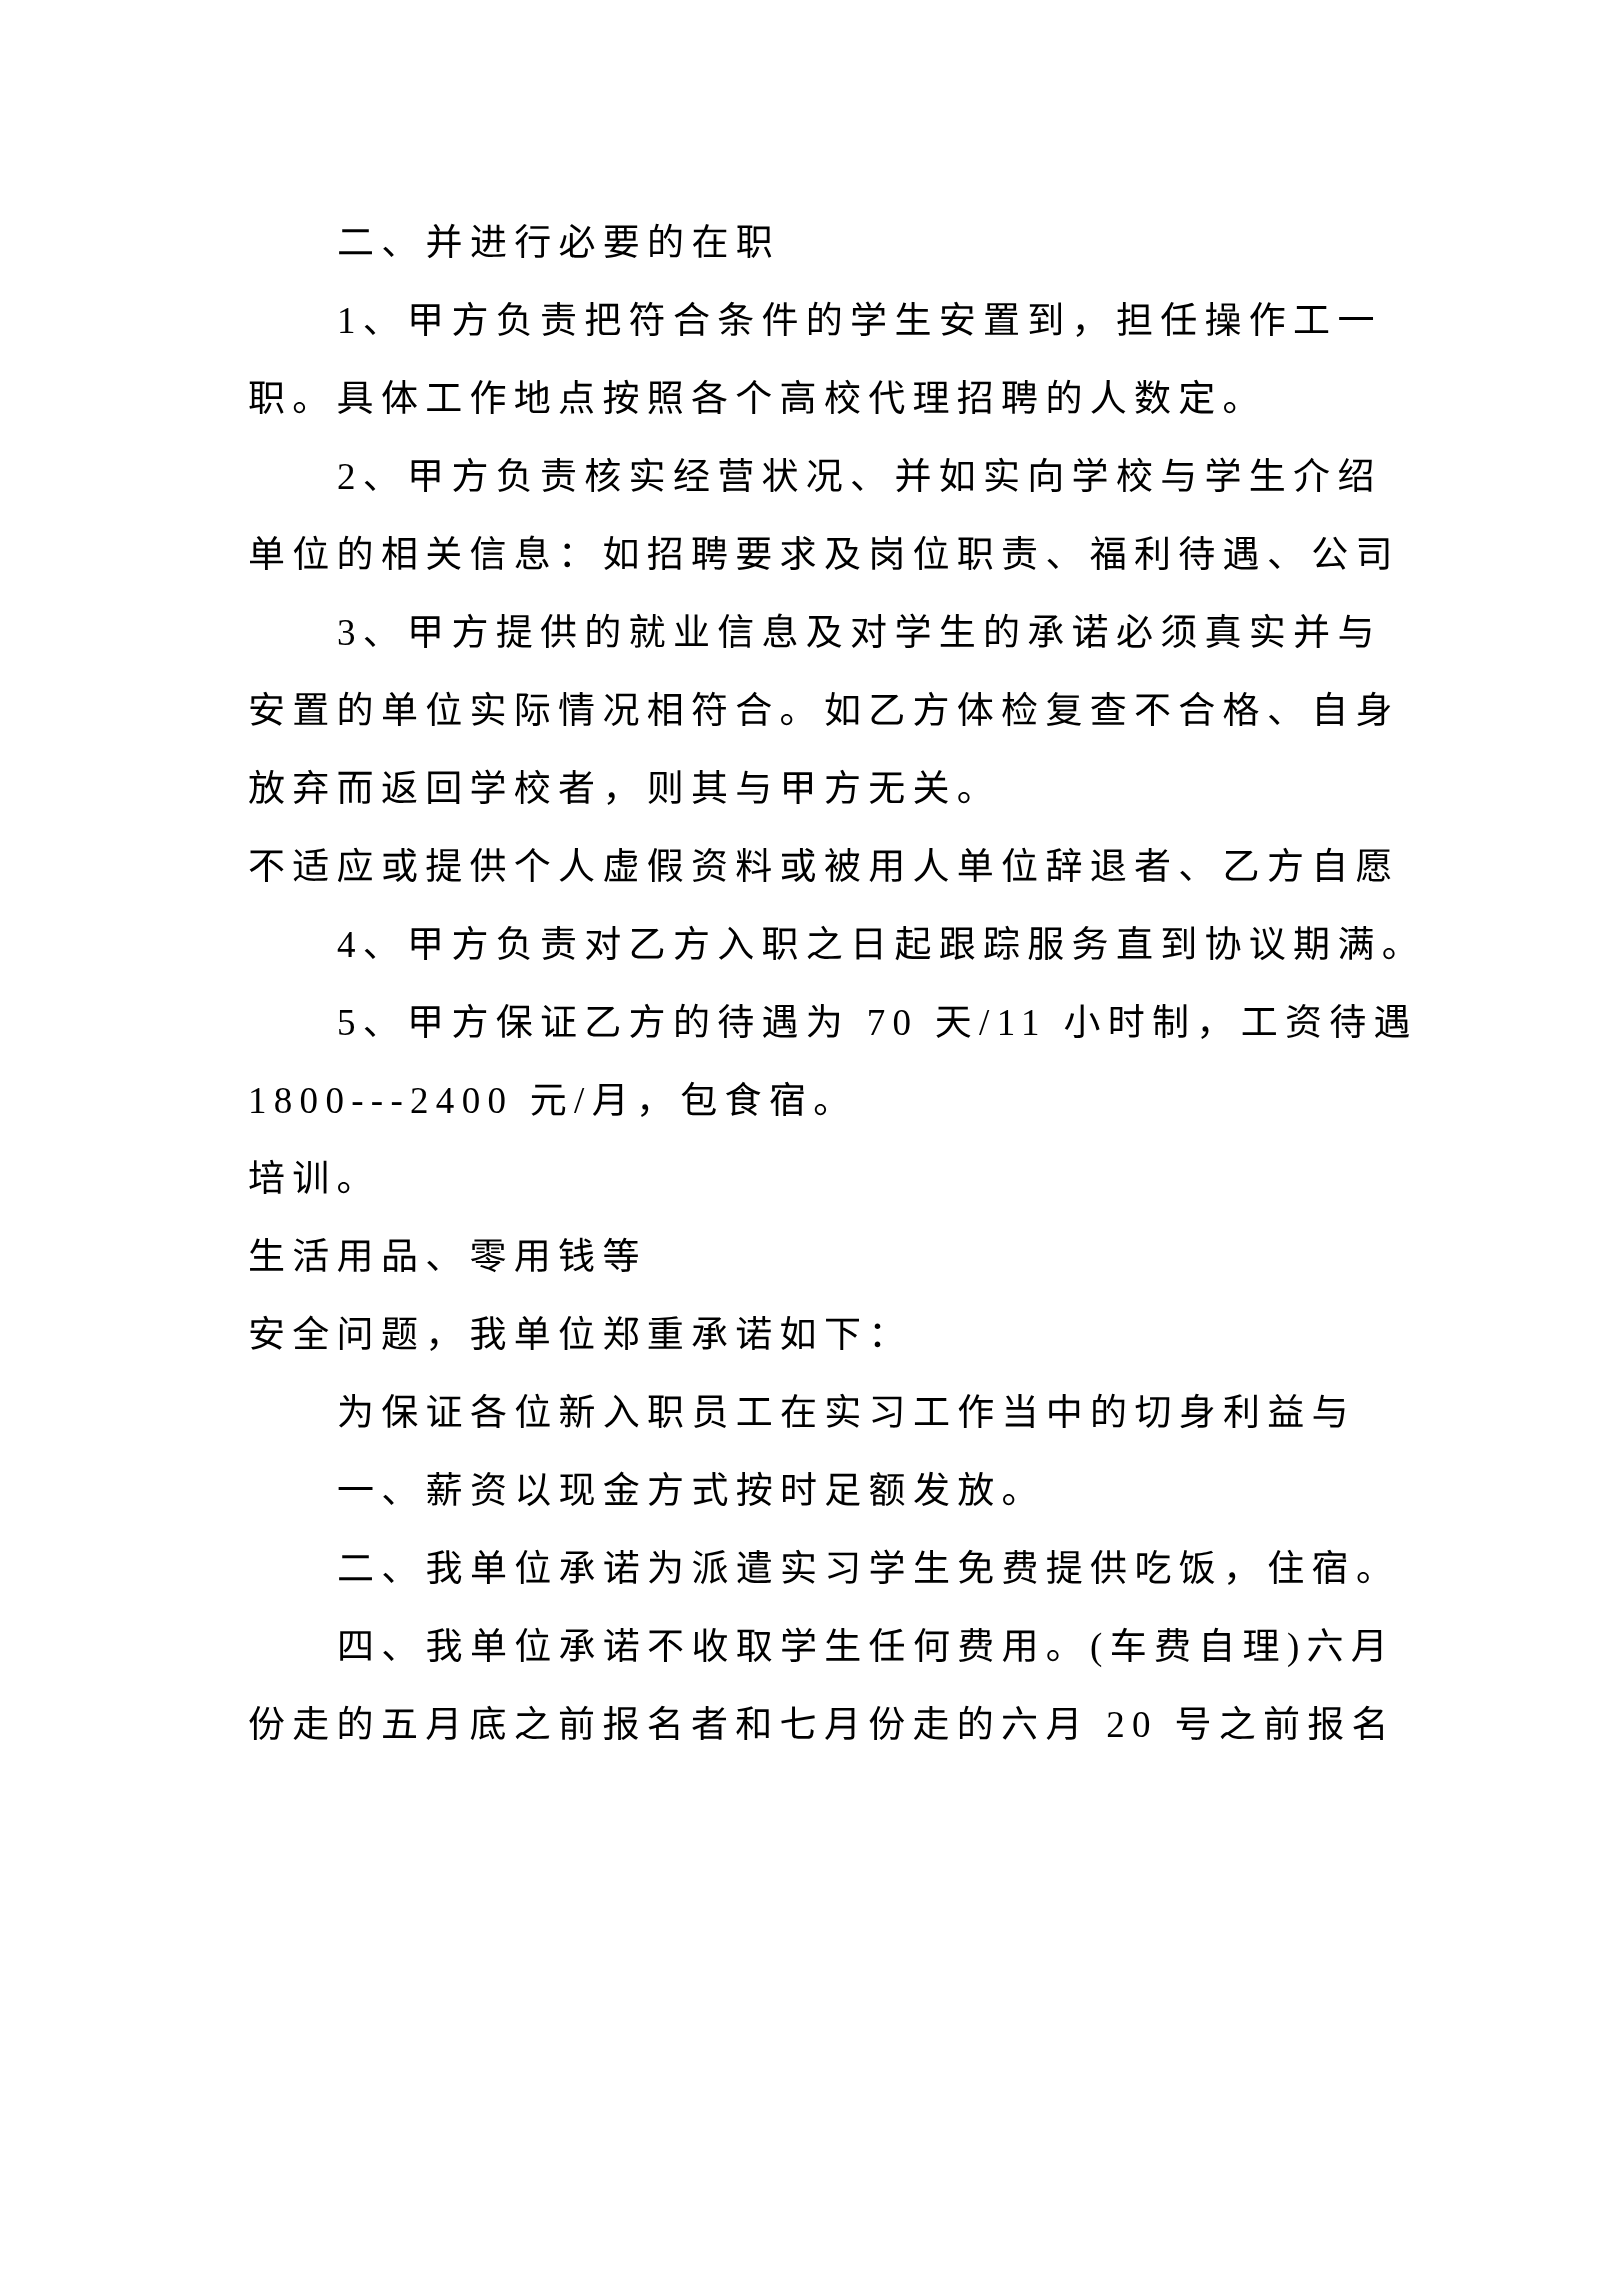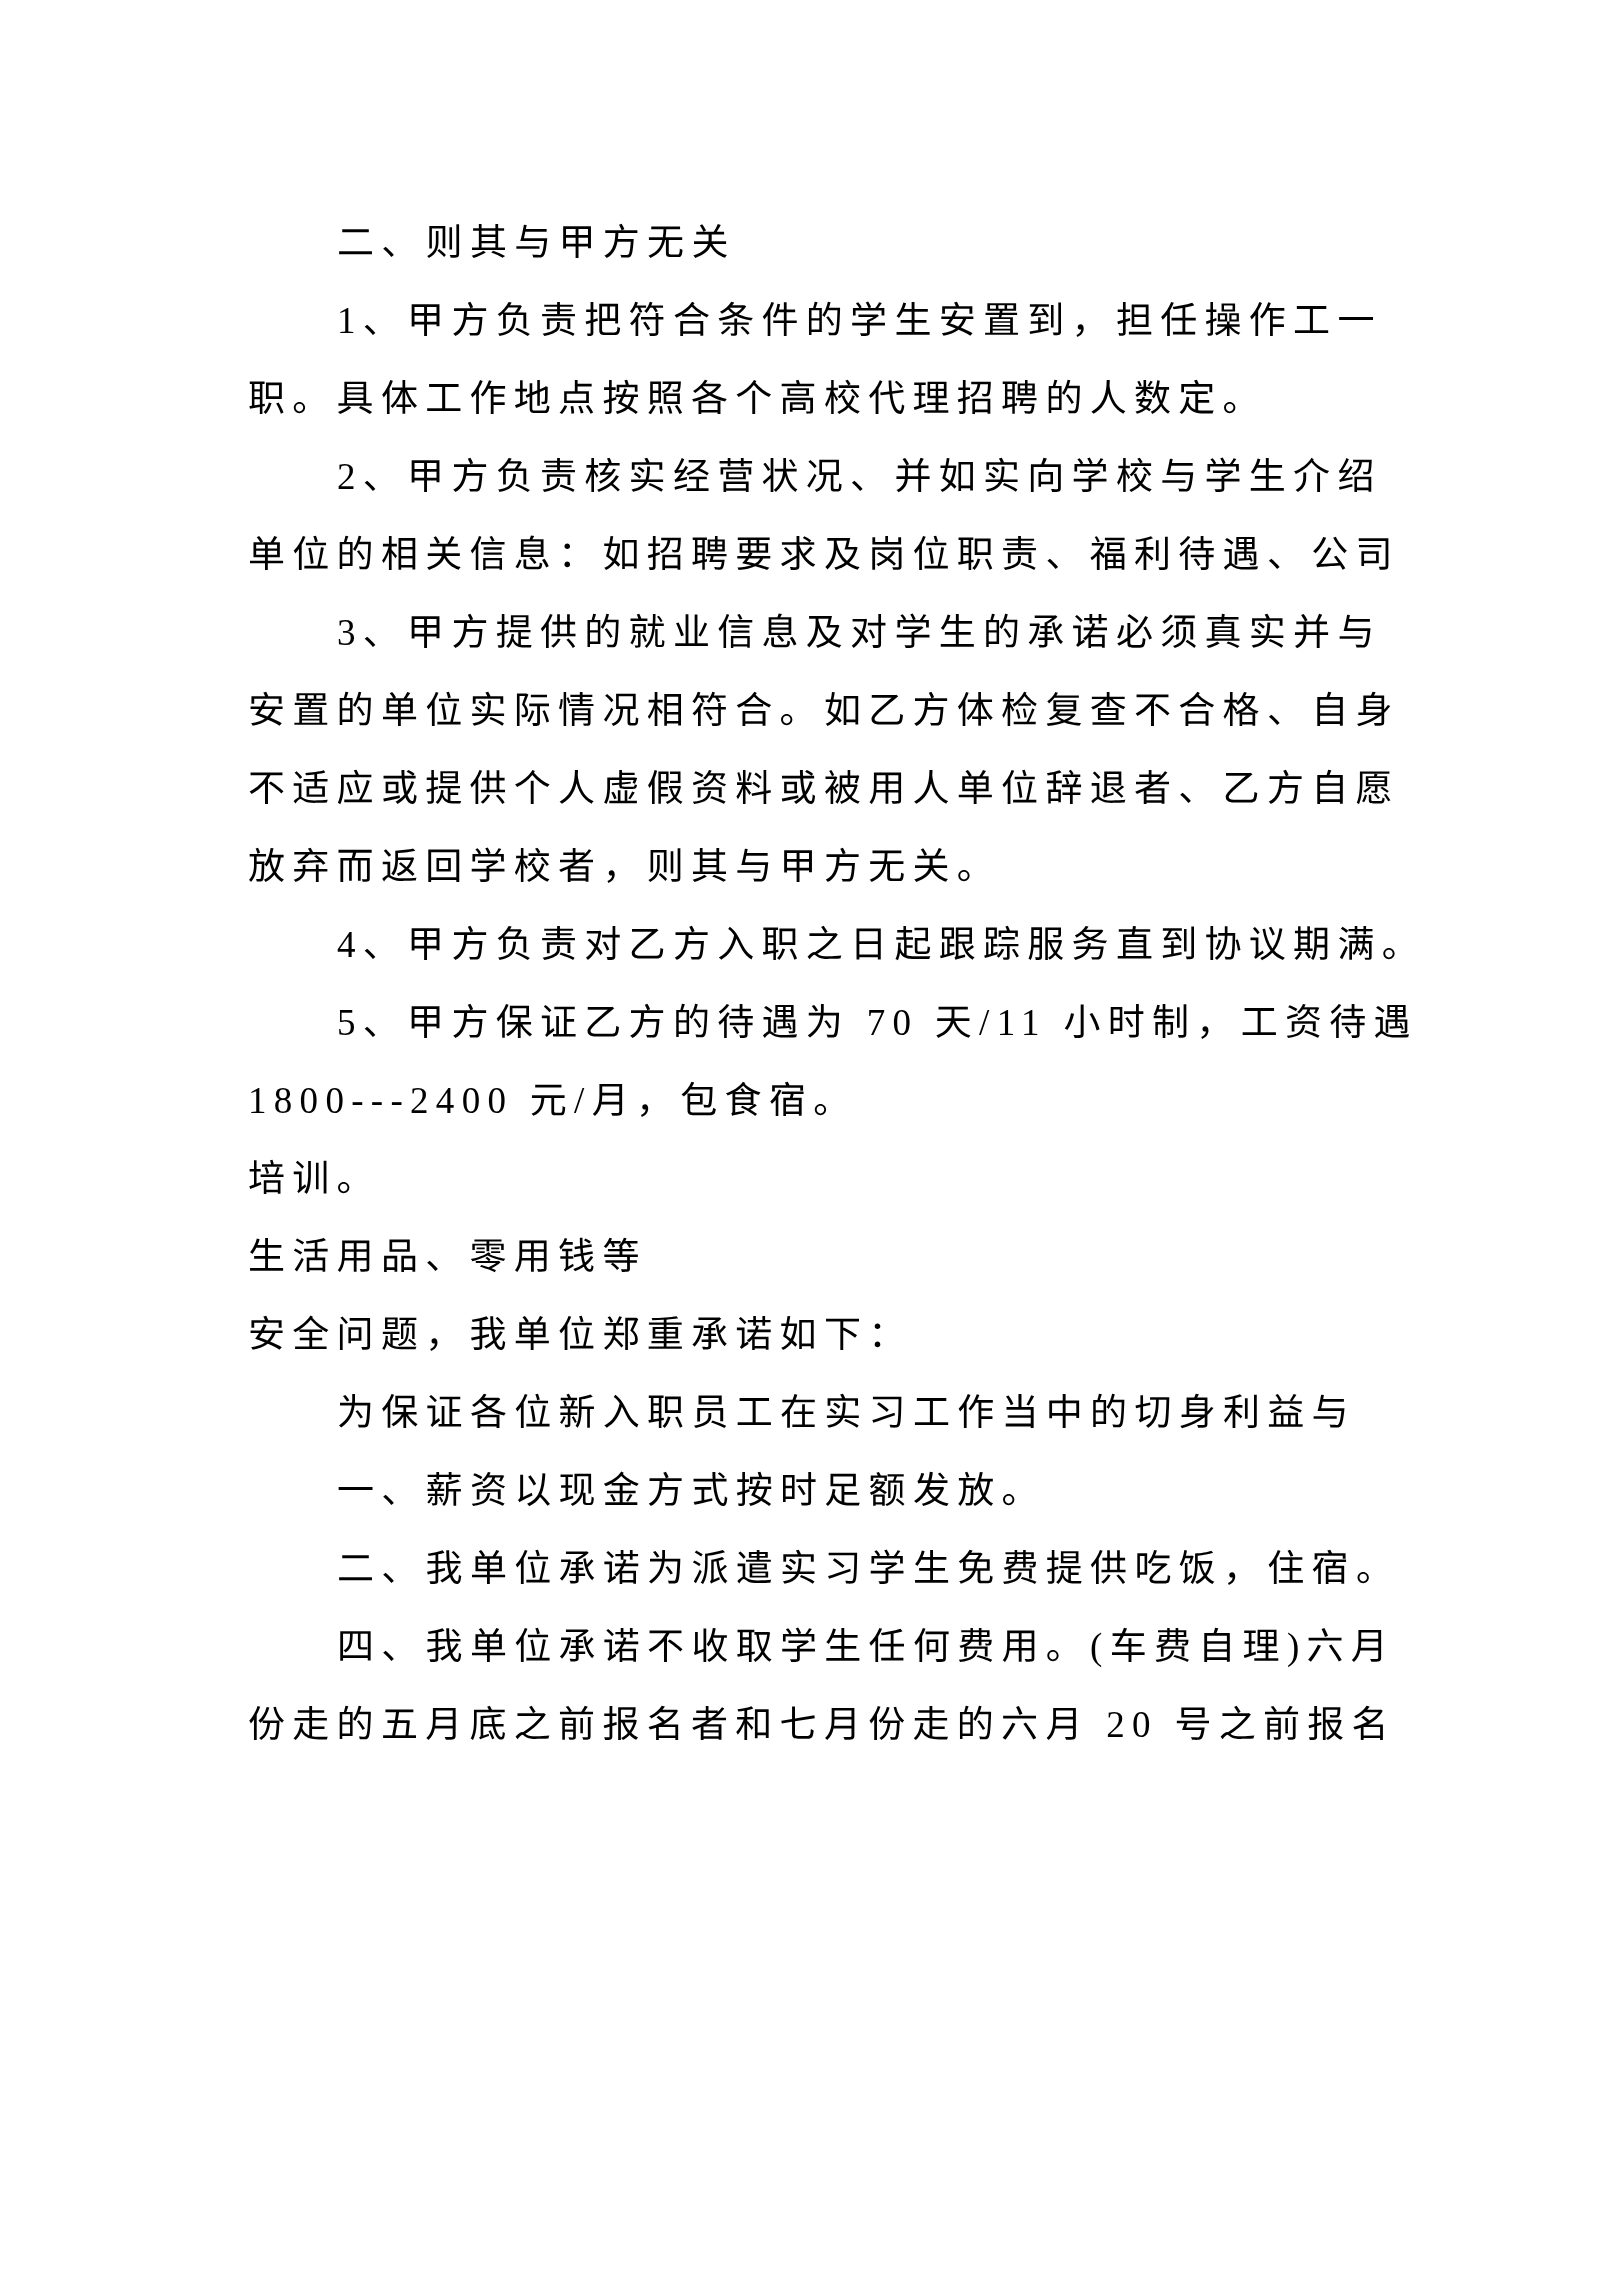--- a/index.html
+++ b/index.html
@@ -36,29 +36,29 @@
   }
   .line.indent {
     padding-left: 89px;
   }
 </style>
 </head>
 <body>
 
 <div class="page">
   <div class="text-block" id="doc-lines">
-      <div class="line indent">二、则其与甲方无关</div>
+      <div class="line indent">二、并进行必要的在职</div>
       <div class="line indent">1、甲方负责把符合条件的学生安置到，担任操作工一</div>
       <div class="line">职。具体工作地点按照各个高校代理招聘的人数定。</div>
       <div class="line indent">2、甲方负责核实经营状况、并如实向学校与学生介绍</div>
       <div class="line">单位的相关信息：如招聘要求及岗位职责、福利待遇、公司</div>
       <div class="line indent">3、甲方提供的就业信息及对学生的承诺必须真实并与</div>
       <div class="line">安置的单位实际情况相符合。如乙方体检复查不合格、自身</div>
+      <div class="line">放弃而返回学校者，则其与甲方无关。</div>
       <div class="line">不适应或提供个人虚假资料或被用人单位辞退者、乙方自愿</div>
-      <div class="line">放弃而返回学校者，则其与甲方无关。</div>
       <div class="line indent">4、甲方负责对乙方入职之日起跟踪服务直到协议期满。</div>
       <div class="line indent">5、甲方保证乙方的待遇为 70 天/11 小时制，工资待遇</div>
       <div class="line">1800---2400 元/月，包食宿。</div>
       <div class="line">培训。</div>
       <div class="line">生活用品、零用钱等</div>
       <div class="line">安全问题，我单位郑重承诺如下：</div>
       <div class="line indent">为保证各位新入职员工在实习工作当中的切身利益与</div>
       <div class="line indent">一、薪资以现金方式按时足额发放。</div>
       <div class="line indent">二、我单位承诺为派遣实习学生免费提供吃饭，住宿。</div>
       <div class="line indent">四、我单位承诺不收取学生任何费用。(车费自理)六月</div>

